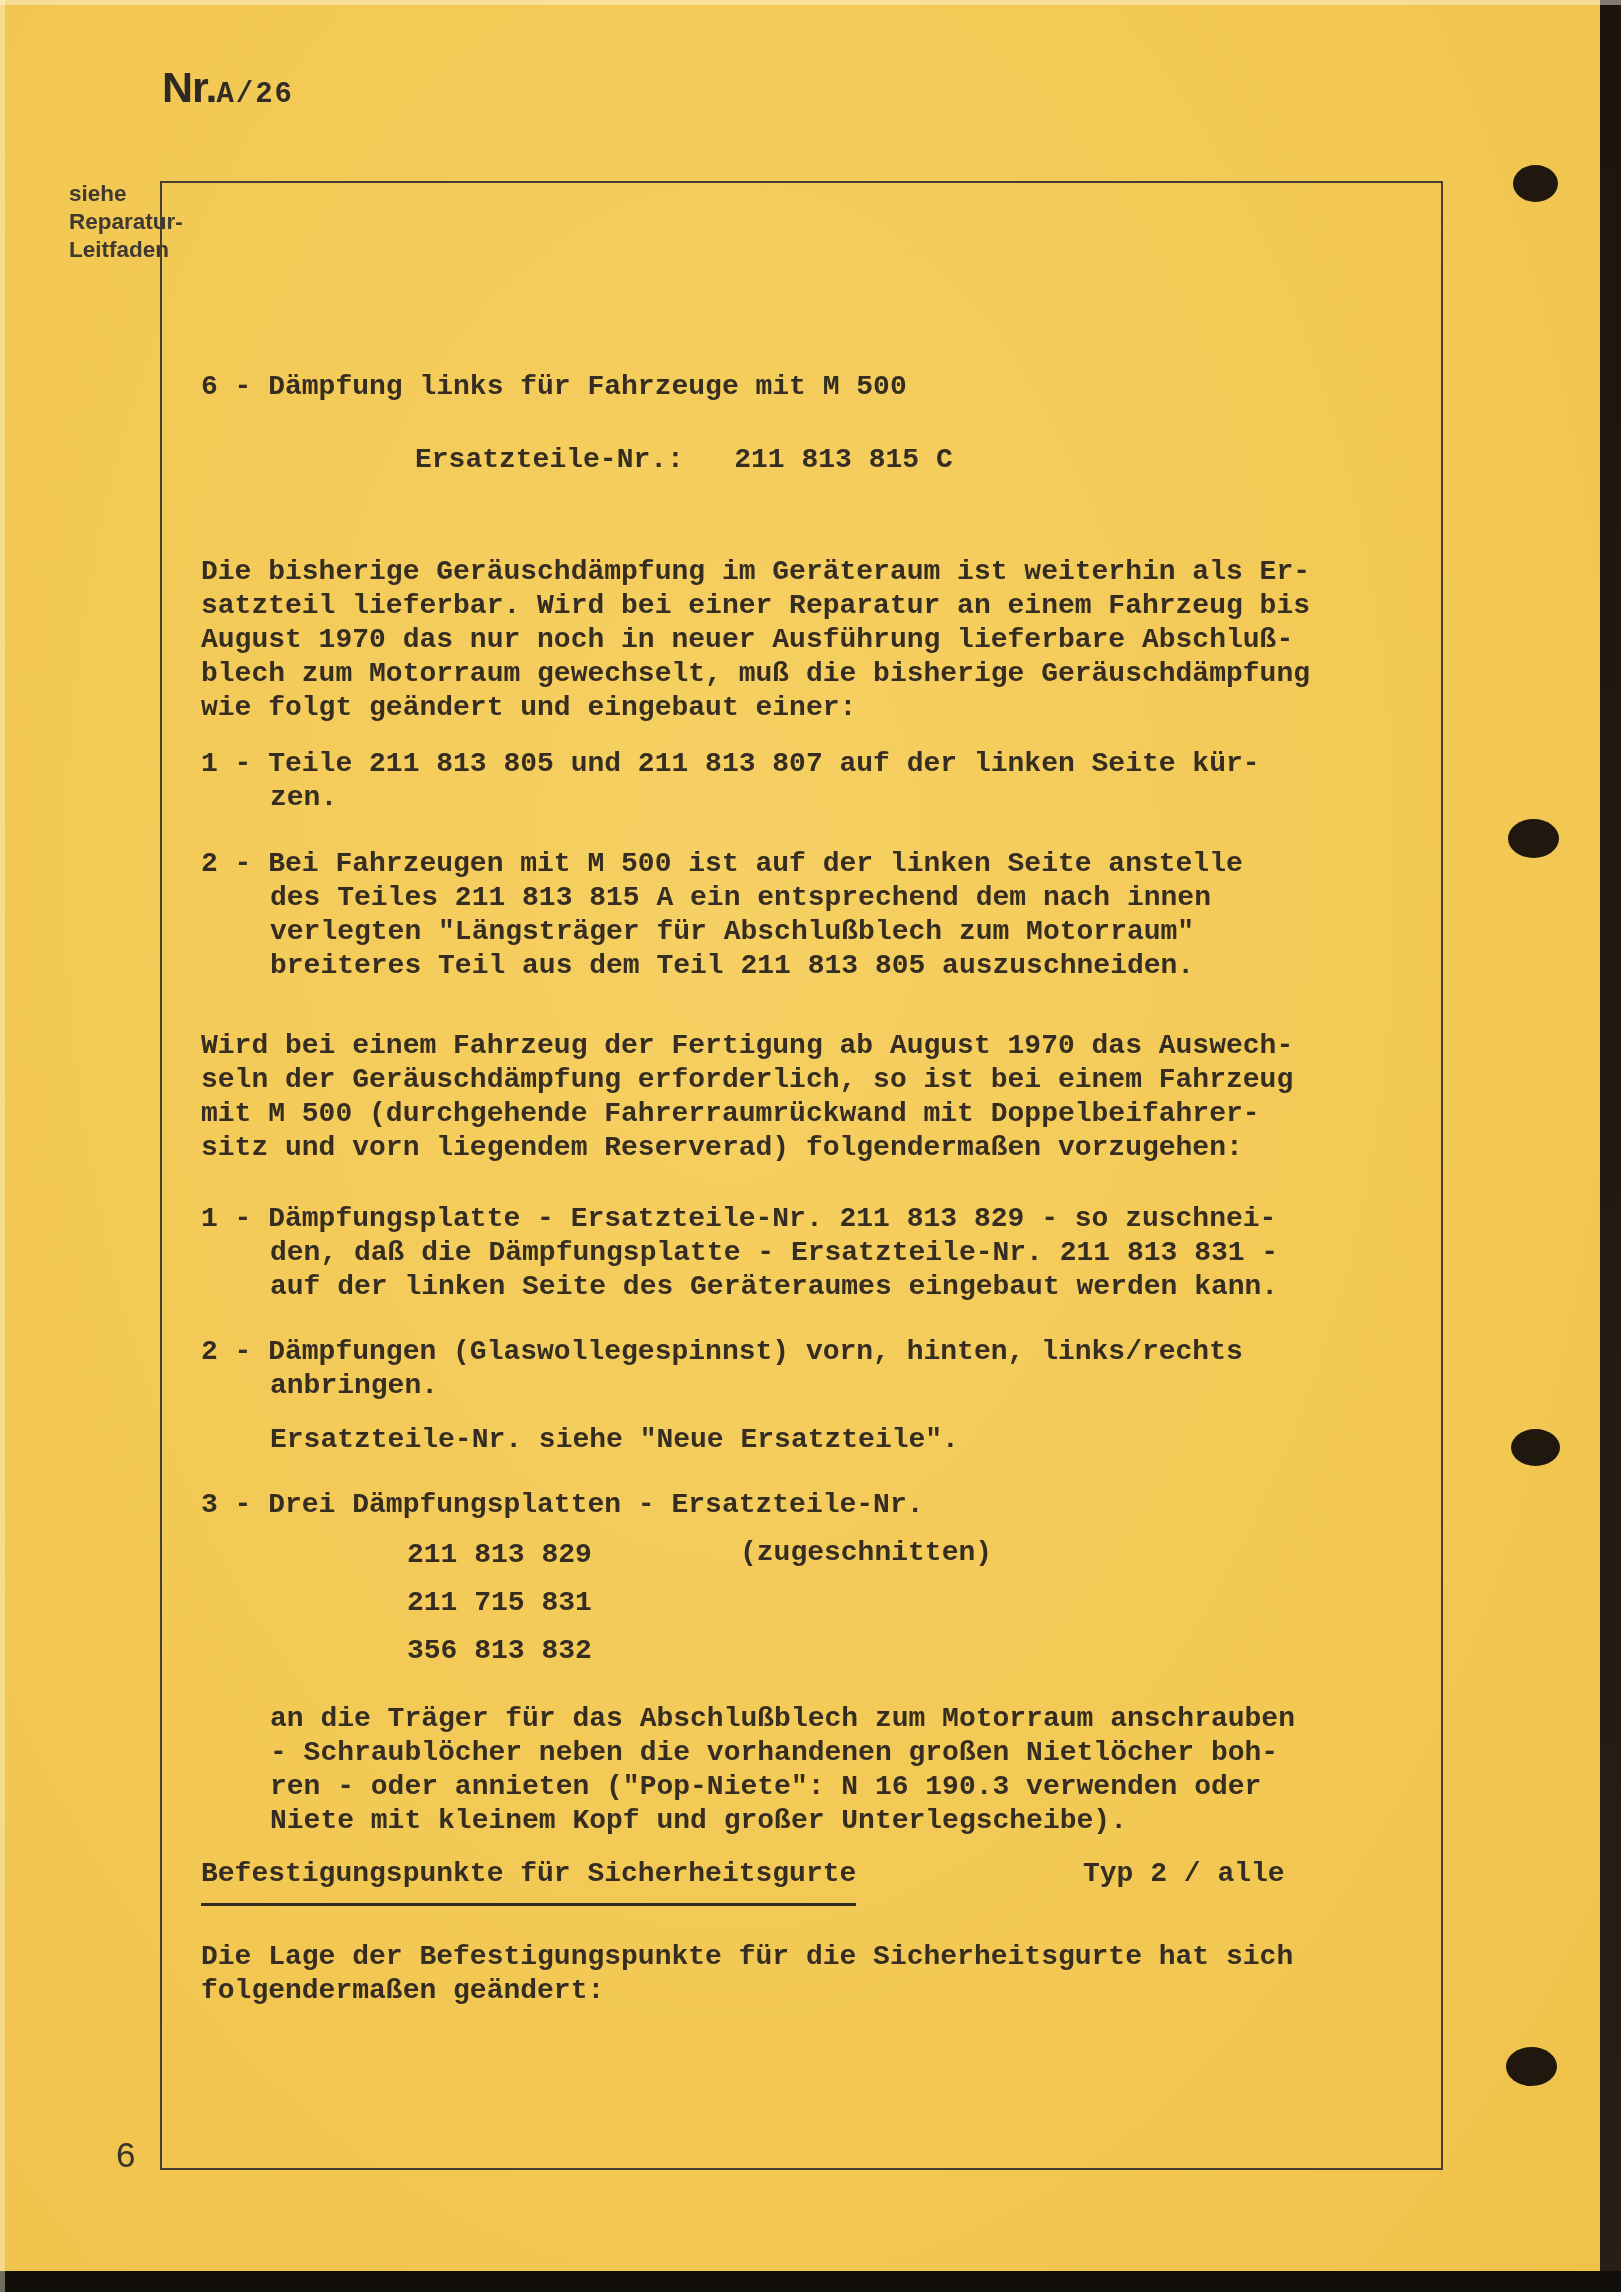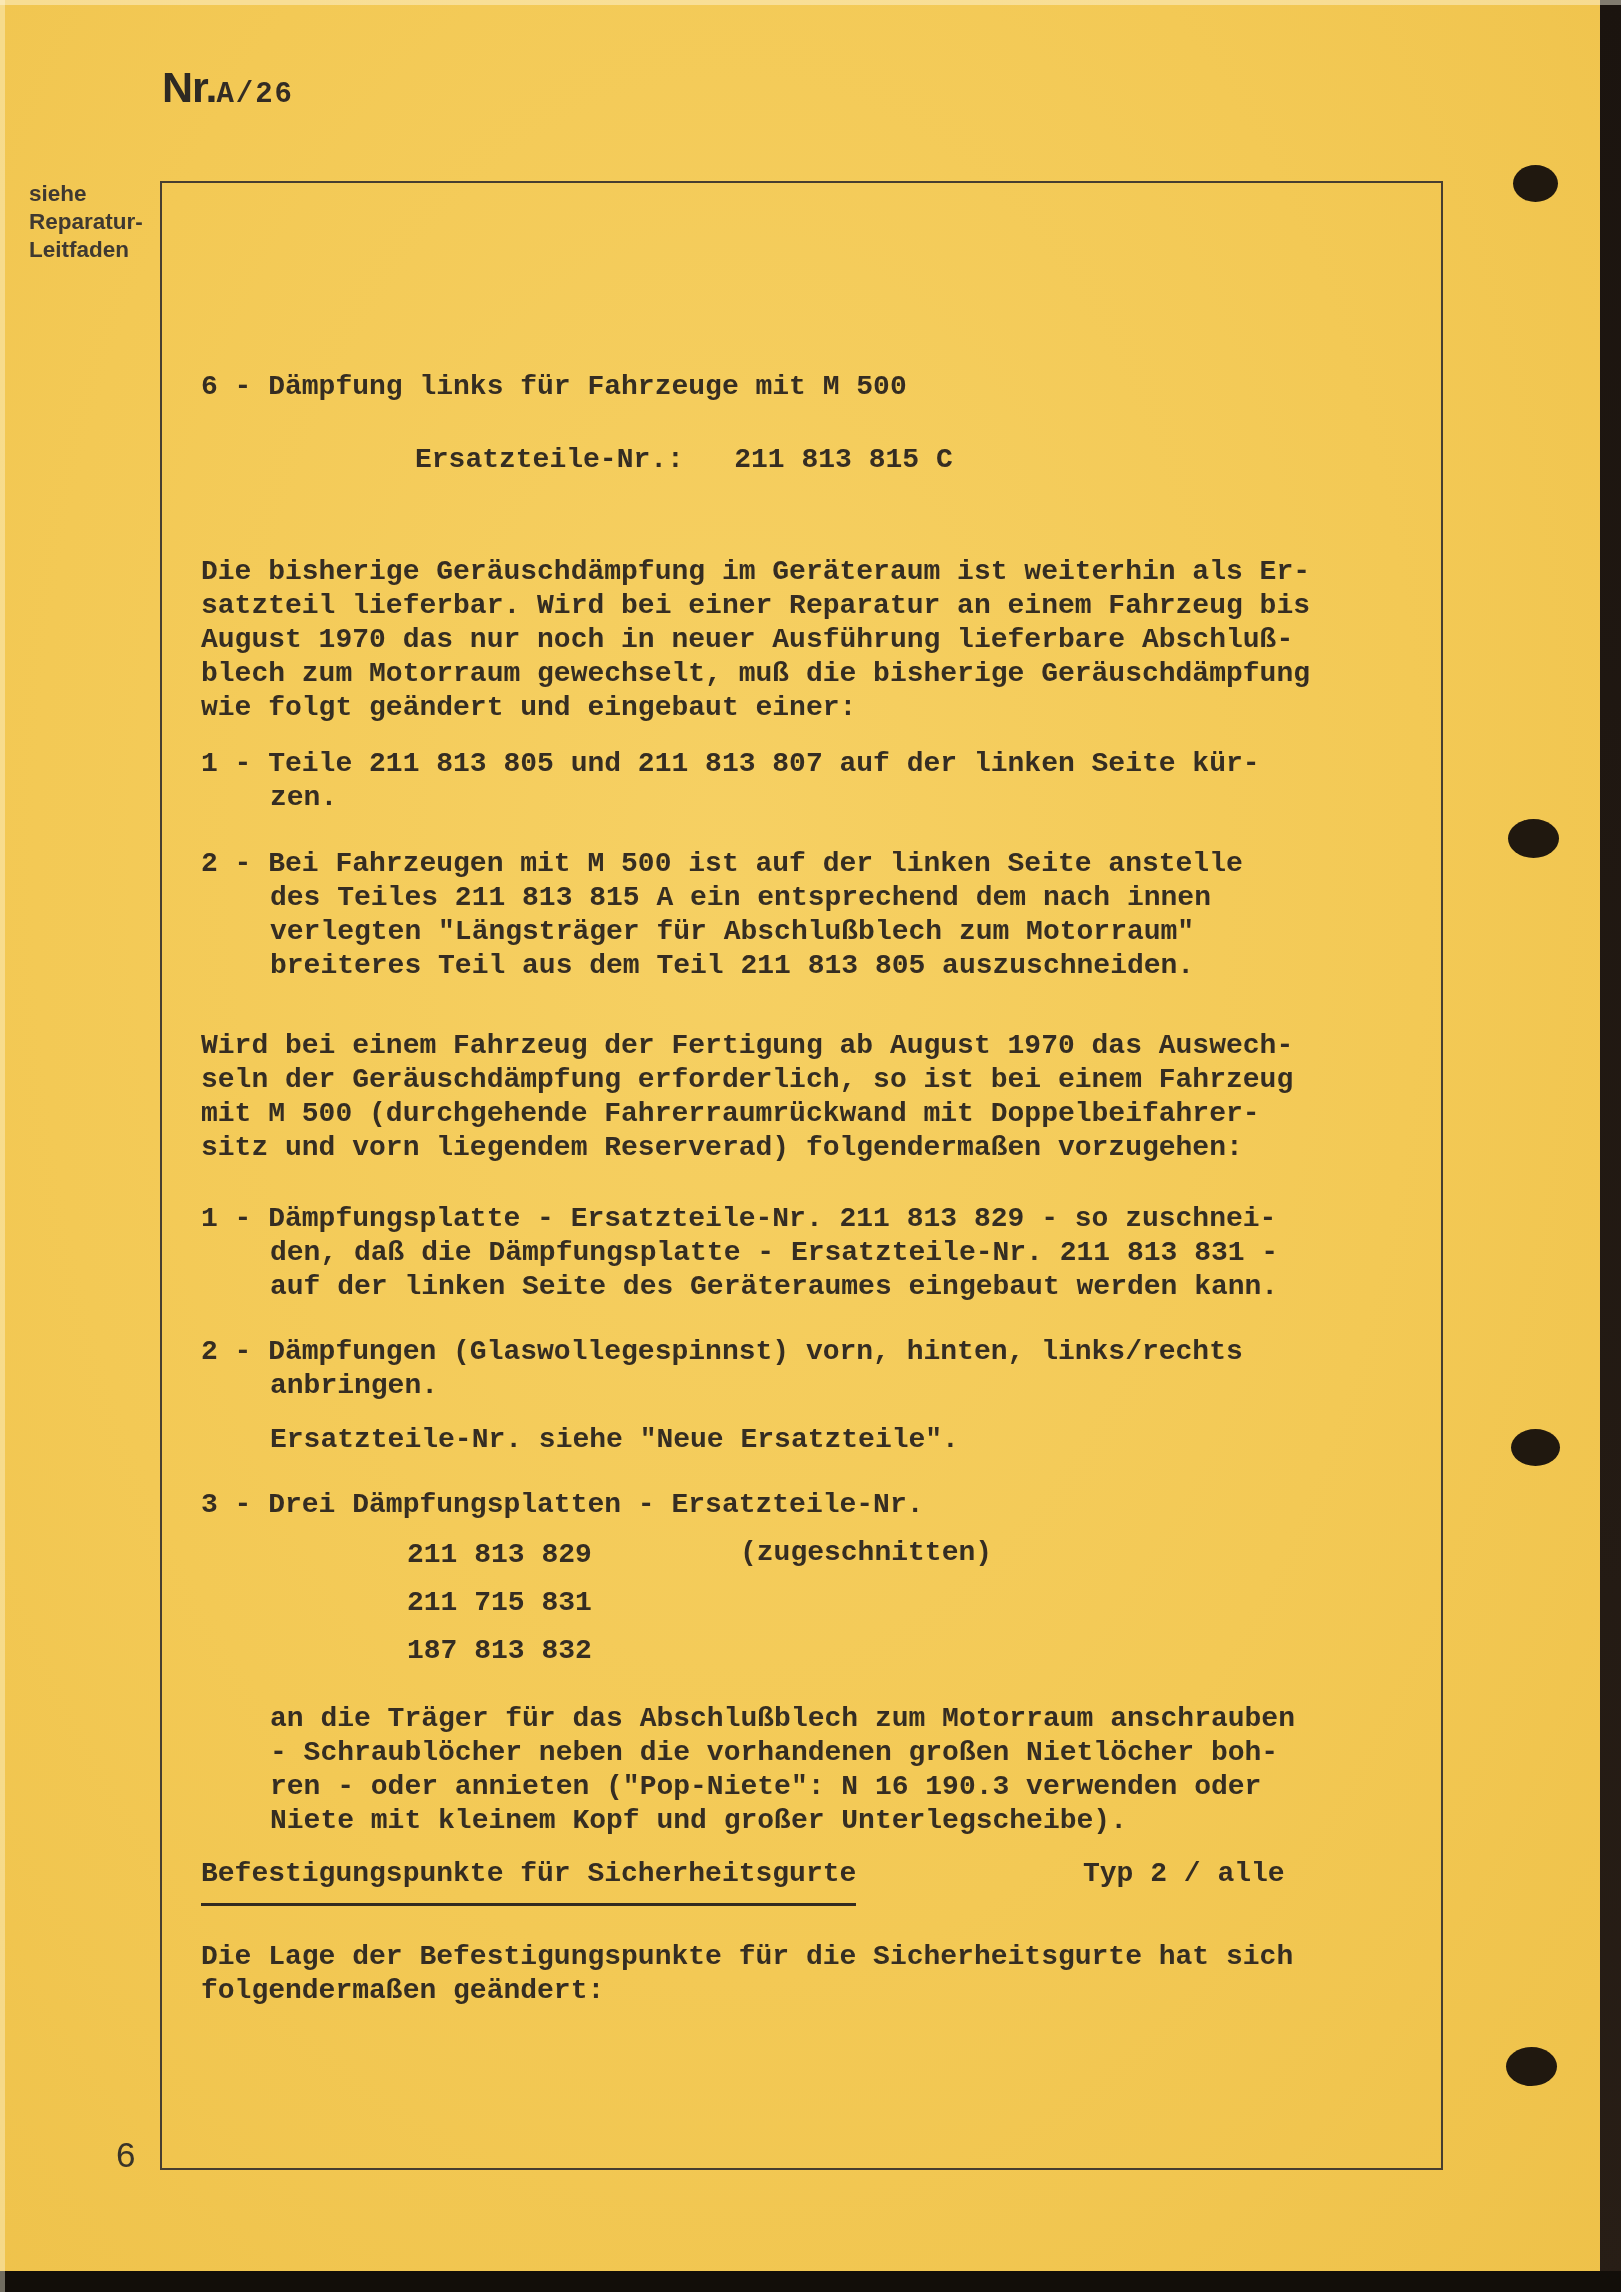--- a/index.html
+++ b/index.html
@@ -18,21 +18,21 @@
   .hole2{left:1508px;top:819px;width:51px;height:39px;}
   .hole3{left:1511px;top:1429px;width:49px;height:37px;}
   .hole4{left:1506px;top:2047px;width:51px;height:39px;}
   
   .box{position:absolute;left:160px;top:181px;width:1279px;height:1985px;border:2px solid #473e30;}
   
   .nr{position:absolute;left:162px;top:63px;display:flex;align-items:baseline;gap:0;}
   .nr-label{font:700 43px "Liberation Sans",sans-serif;color:#2e2a23;letter-spacing:-1px;}
   .nr-value{font:700 29px "Liberation Mono","DejaVu Sans Mono",monospace;color:#332c24;letter-spacing:2px;}
   .mn{position:absolute;left:29px;top:180px;}
-  .mn div{font:700 22.5px/28px "Liberation Sans",sans-serif;color:#3f3931;}
+  .mn div{font:700 22.5px/28px "Liberation Sans",sans-serif;color:#3f3931;margin-left:40px;}
   
   .t{position:absolute;color:#352d22;font:700 28px/34px "Liberation Mono","DejaVu Sans Mono",monospace;}
   .t div{white-space:pre;}
   .t .ind{padding-left:69px;}
   .partnos div{line-height:48px;}
   .u span{display:inline-block;border-bottom:3.9px solid #332b20;padding-bottom:12px;}
   .pgnum{position:absolute;left:116px;top:2135px;font:400 35px "Liberation Sans",sans-serif;color:#393429;}
 </style>
 </head>
 <body>
@@ -102,21 +102,21 @@
     <div>Ersatzteile-Nr. siehe "Neue Ersatzteile".</div>
   </div>
 
   <div class="t" style="left:201px;top:1488px">
     <div>3 - Drei Dämpfungsplatten - Ersatzteile-Nr.</div>
   </div>
 
   <div class="t partnos" style="left:407px;top:1531px">
     <div>211 813 829</div>
     <div>211 715 831</div>
-    <div>187 813 832</div>
+    <div>356 813 832</div>
   </div>
 
   <div class="t" style="left:740px;top:1536px">
     <div>(zugeschnitten)</div>
   </div>
 
   <div class="t" style="left:270px;top:1702px">
     <div>an die Träger für das Abschlußblech zum Motorraum anschrauben</div>
     <div>- Schraublöcher neben die vorhandenen großen Nietlöcher boh-</div>
     <div>ren - oder annieten ("Pop-Niete": N 16 190.3 verwenden oder</div>

